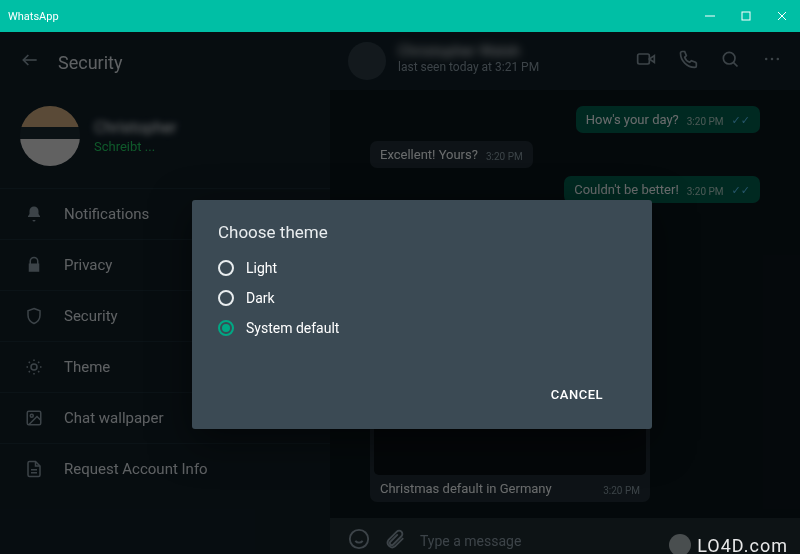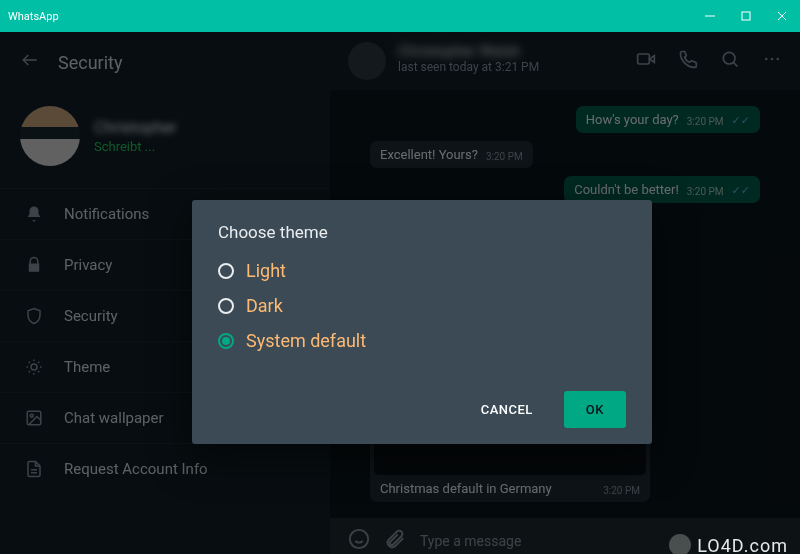--- a/index.html
+++ b/index.html
@@ -58,21 +58,21 @@
 
 .dim-overlay { position: absolute; inset: 0; background: rgba(0,0,0,0.55); }
 
 .modal { position: absolute; left: 192px; top: 168px; width: 460px; background: #3b4a54; border-radius: 3px; padding: 22px 26px 16px; box-shadow: 0 12px 40px rgba(0,0,0,0.5); }
 .modal-title { color: #e9edef; font-size: 17px; margin-bottom: 18px; }
 .radio-group { display: flex; flex-direction: column; gap: 14px; margin-bottom: 40px; }
 .radio-item { display: flex; align-items: center; gap: 12px; cursor: pointer; }
 .radio { width: 16px; height: 16px; border-radius: 50%; border: 2px solid #e9edef; position: relative; }
 .radio.checked { border-color: #00a884; }
 .radio.checked::after { content: ''; position: absolute; inset: 2px; background: #00a884; border-radius: 50%; }
-.radio-label { color: #fdba74; font-size: 18px; }
+.radio-label { color: #ffffff; font-size: 14px; }
 .modal-actions { display: flex; justify-content: flex-end; gap: 8px; }
 .btn { padding: 10px 22px; font-size: 13px; font-weight: 500; border: none; cursor: pointer; letter-spacing: 0.5px; }
 .btn-cancel { background: transparent; color: #ffffff; border: 1px solid #3b4a54; }
 .btn-ok { background: #00a884; color: #0b141a; border-radius: 3px; }
 
 .watermark { position: absolute; right: 12px; bottom: 8px; color: rgba(255,255,255,0.9); font-size: 18px; font-weight: 400; letter-spacing: 1px; display: flex; align-items: center; gap: 6px; }
 .watermark .globe { width: 22px; height: 22px; border-radius: 50%; background: rgba(255,255,255,0.25); position: relative; }
 </style>
 </head>
 <body>
@@ -263,21 +263,20 @@
         <span class="radio"></span>
         <span class="radio-label">Dark</span>
       </div>
       <div class="radio-item">
         <span class="radio checked"></span>
         <span class="radio-label">System default</span>
       </div>
     </div>
     <div class="modal-actions">
       <button class="btn btn-cancel">CANCEL</button>
-      <button class="btn btn-ok">OK</button>
     </div>
   </div>
 
   <div class="watermark">
     <span class="globe"></span>
     <span>LO4D.com</span>
   </div>
 
 </div>
 

